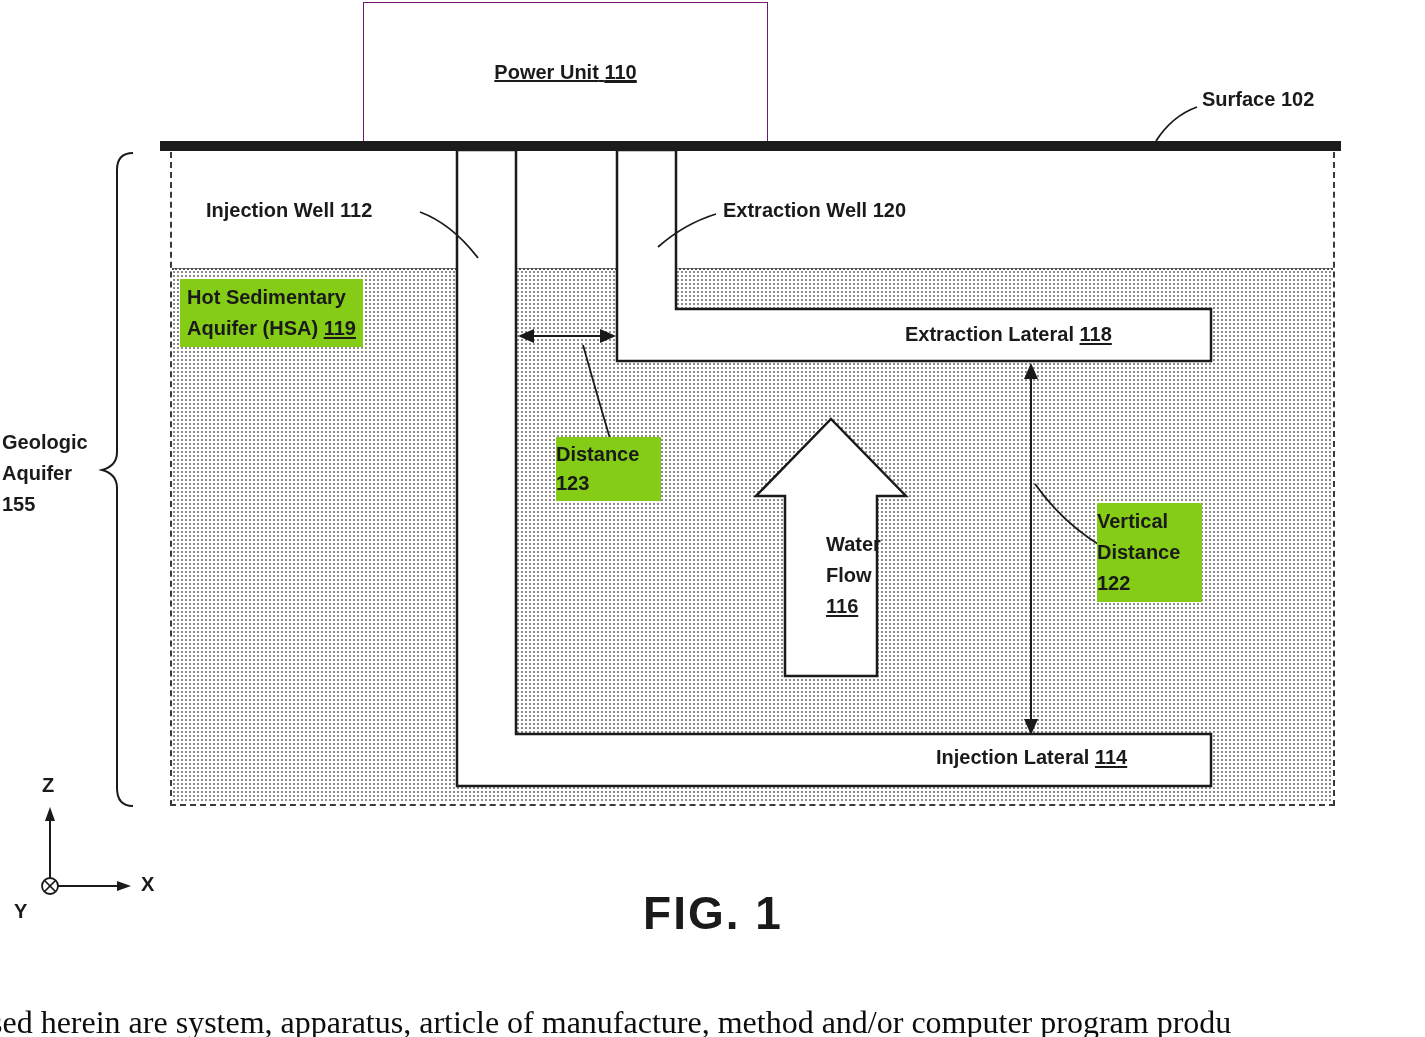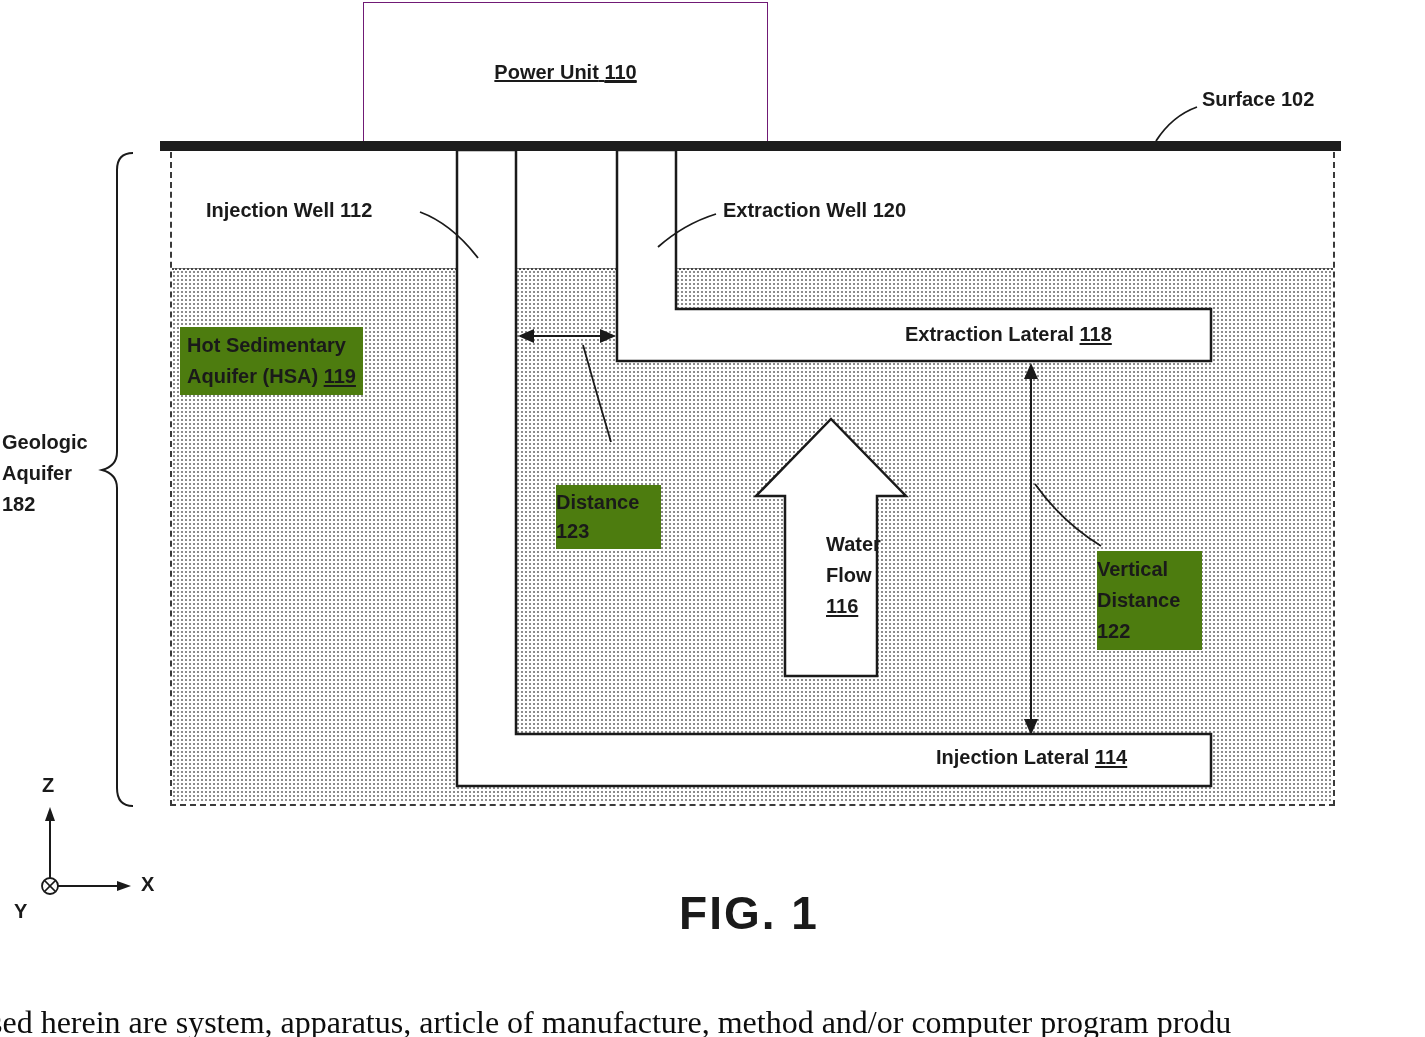--- a/index.html
+++ b/index.html
@@ -29,25 +29,25 @@
     position:absolute;left:363px;top:2px;width:405px;height:140px;
     box-sizing:border-box;border:1px solid #701a75;background:#ffffff;z-index:3;
     display:flex;align-items:center;justify-content:center;text-decoration:underline;
   }
   .lines-svg{position:absolute;left:0;top:0;z-index:4;pointer-events:none;}
   .lbl{
     position:absolute;font-size:20px;font-weight:600;line-height:26px;
     color:#1a1a1a;white-space:nowrap;z-index:5;
   }
   .lbl.inline{position:static;}
-  .lbl.box{background:#4d7c0f;margin-top:48px;}
+  .lbl.box{background:#84cc16;}
   .center{}
   .ref{text-decoration:underline;text-underline-offset:2px;}
   .fig-title{
-    position:absolute;left:624px;top:886px;width:250px;text-align:center;
+    position:absolute;left:588px;top:886px;width:250px;text-align:center;
     font-size:46px;font-weight:800;letter-spacing:2px;z-index:5;
   }
   .caption{
     position:absolute;left:-10px;top:1004px;white-space:nowrap;z-index:5;
     font-family:"Liberation Serif",serif;font-size:32px;font-weight:400;color:#0d0d0d;
   }
 </style>
 </head>
 <body>
 
@@ -141,21 +141,21 @@
 
   <div class="lbl box center" style="left:1097px;top:503px;width:105px;line-height:31px;padding:3px 0;">
     <div>Vertical</div>
     <div>Distance</div>
     <div>122</div>
   </div>
 
   <div class="lbl center" style="left:2px;top:427px;width:98px;line-height:31px;">
     <div>Geologic</div>
     <div>Aquifer</div>
-    <div>182</div>
+    <div>155</div>
   </div>
 
   <div class="lbl" style="left:42px;top:772px;">Z</div>
   <div class="lbl" style="left:141px;top:871px;">X</div>
   <div class="lbl" style="left:14px;top:898px;">Y</div>
 
   <div class="fig-title">FIG. 1</div>
 
   <div class="caption">sed herein are system, apparatus, article of manufacture, method and/or computer program produ</div>
 

